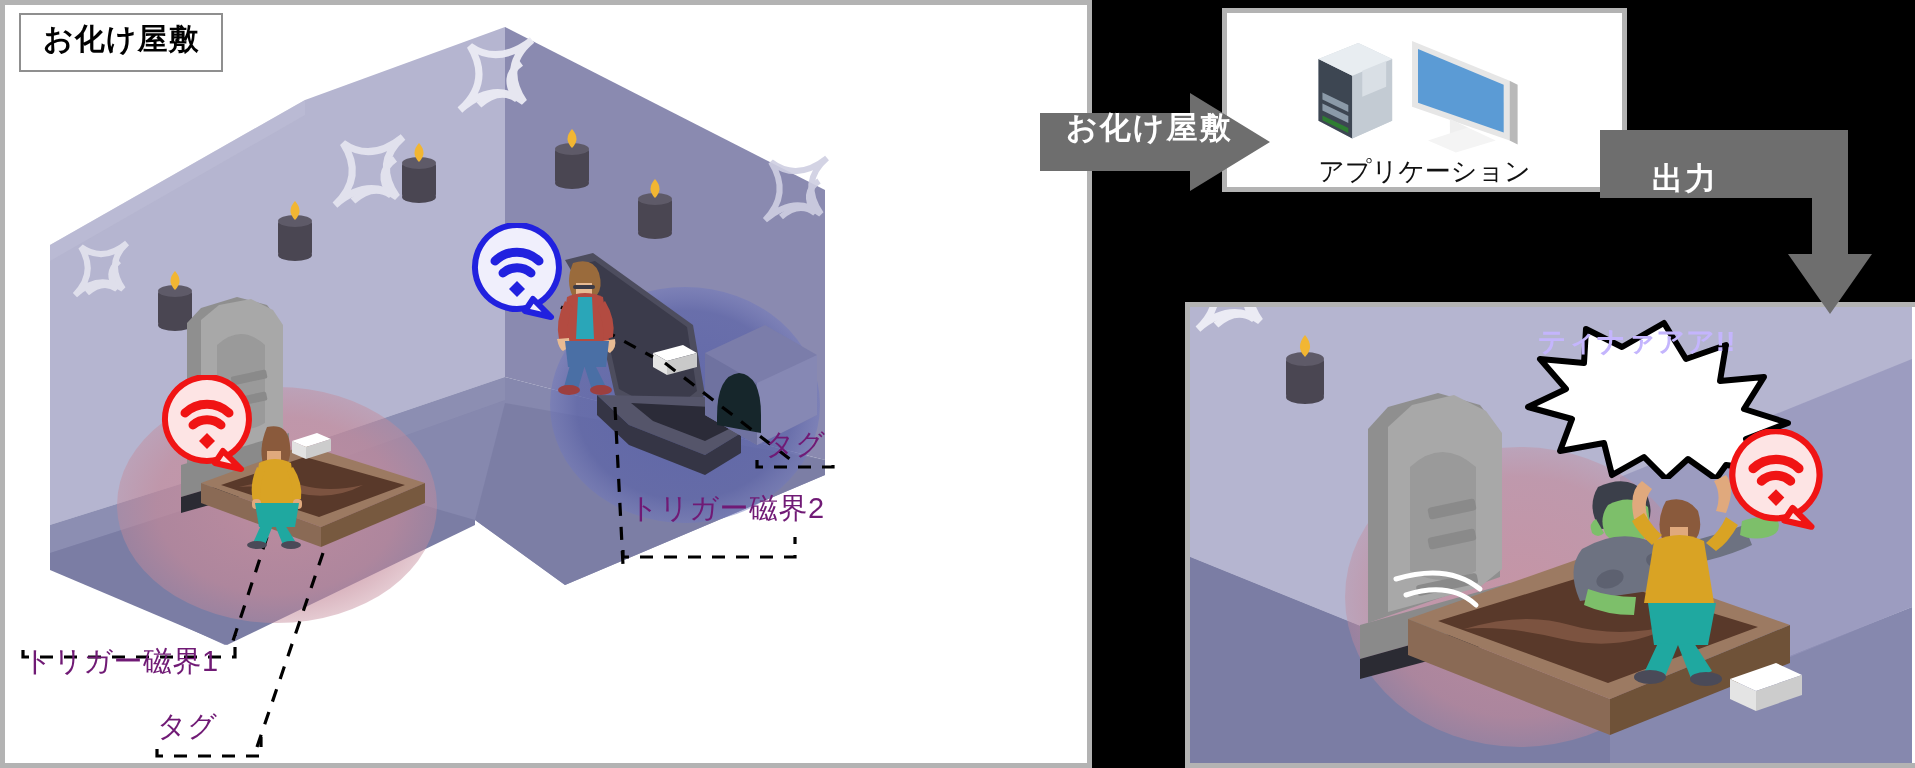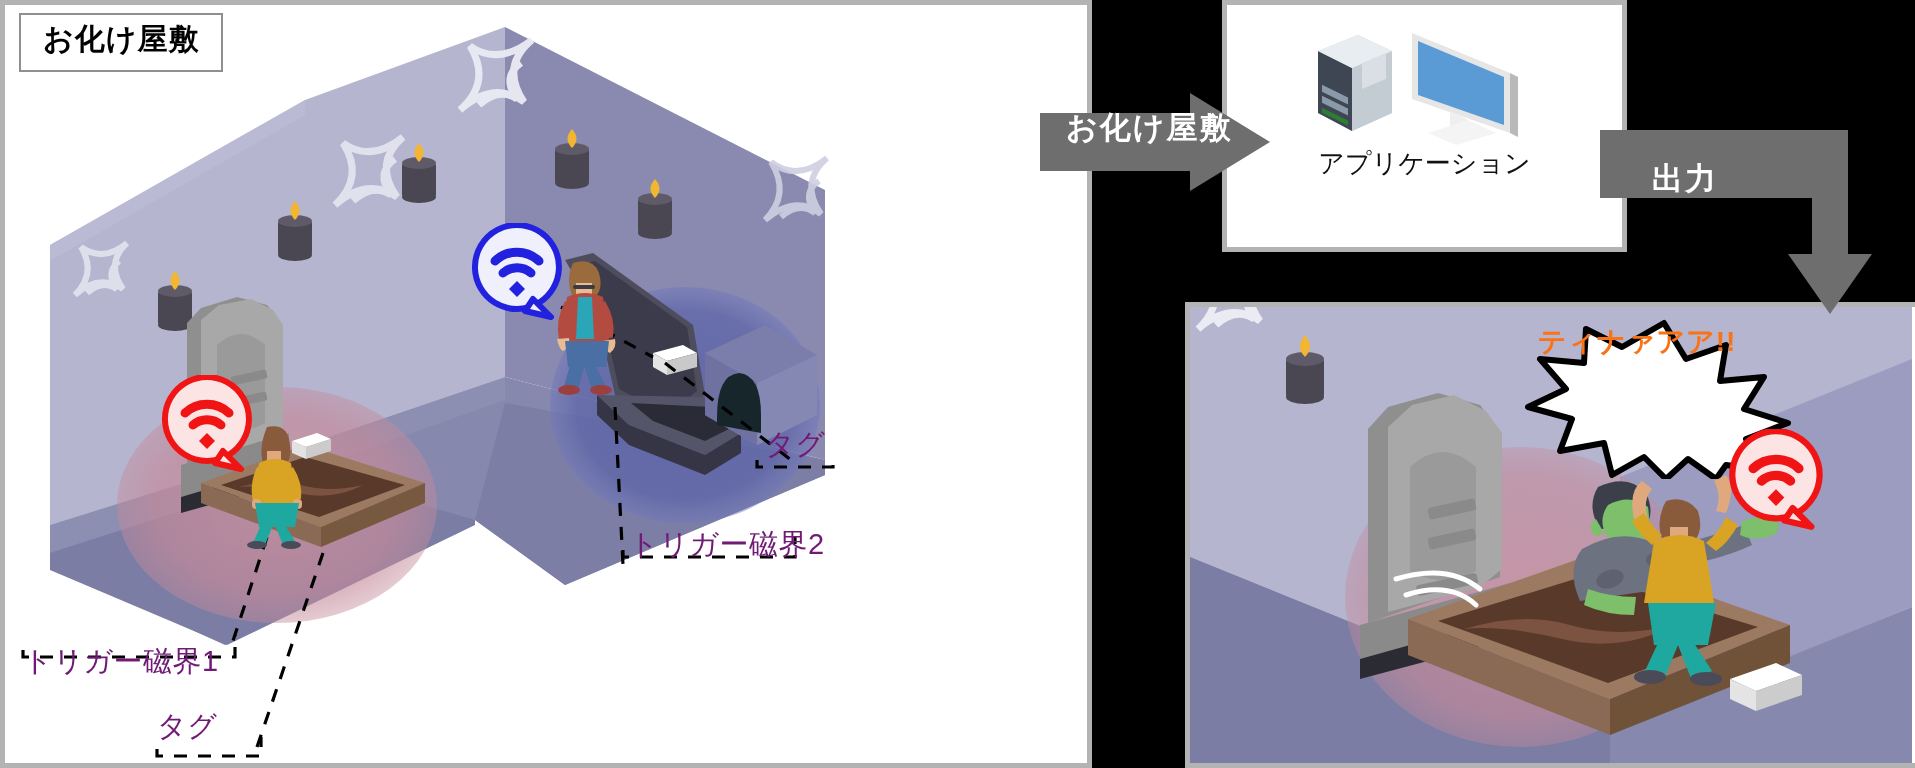--- a/index.html
+++ b/index.html
@@ -18,21 +18,21 @@
 
   
   .panel {
     position: absolute;
     background: #ffffff;
     border: 5px solid #b3b3b3;
     box-sizing: border-box;
     overflow: hidden;
   }
   #panel-left   { left: 0px;    top: 0px;   width: 1092px; height: 768px; }
-  #panel-server { left: 1222px; top: 0px;   width: 405px;  height: 252px; }
+  #panel-server { left: 1222px; top: 8px;   width: 405px;  height: 184px; }
   #panel-right  { left: 1185px; top: 302px; width: 730px;  height: 466px; border-right: none; }
 
   
   #title-badge {
     position: absolute;
     left: 14px; top: 8px;
     padding: 4px 22px 10px 22px;
     background: #ffffff;
     border: 2px solid #8f8f8f;
     font-size: 30px;
@@ -87,21 +87,21 @@
   }
 
   
   #scream-text {
     position: absolute;
     left: 1527px; top: 323px;
     width: 220px;
     text-align: center;
     font-size: 28px;
     font-weight: bold;
-    color: #f97316;
+    color: #c4b5fd;
     z-index: 34;
     letter-spacing: 1px;
     white-space: nowrap;
   }
 </style>
 </head>
 <body>
 
 <div id="stage">
 
@@ -250,21 +250,21 @@
         <path d="M618,545 L618,552 L790,552 L790,532"></path>
       </g>
     </svg>
 
     <div class="lbl" style="left:18px; top:637px;">トリガー磁界1</div>
 
     <div class="lbl" style="left:152px; top:702px;">タグ</div>
 
     <div class="lbl" style="left:760px; top:420px;">タグ</div>
 
-    <div class="lbl" style="left:624px; top:520px;">トリガー磁界2</div>
+    <div class="lbl" style="left:624px; top:484px;">トリガー磁界2</div>
 
     <svg style="position:absolute;left:156px;top:370px;" width="92" height="102" viewBox="0 0 92 102">
       <path d="M46,2 a42,42 0 1,1 -0.1,0 Z" fill="#fde4e4" stroke="#f01414" stroke-width="6"></path>
       <path d="M62,76 l18,18 l-26,-6z" fill="#fde4e4" stroke="#f01414" stroke-width="6" stroke-linejoin="round"></path>
       <g fill="none" stroke="#f01414" stroke-linecap="round">
         <path d="M24,38 a32,32 0 0,1 44,0" stroke-width="9"></path>
         <path d="M32,50 a21,21 0 0,1 28,0" stroke-width="9"></path>
       </g>
       <path d="M46,58 l8,8 l-8,8 l-8,-8z" fill="#f01414"></path>
     </svg>

